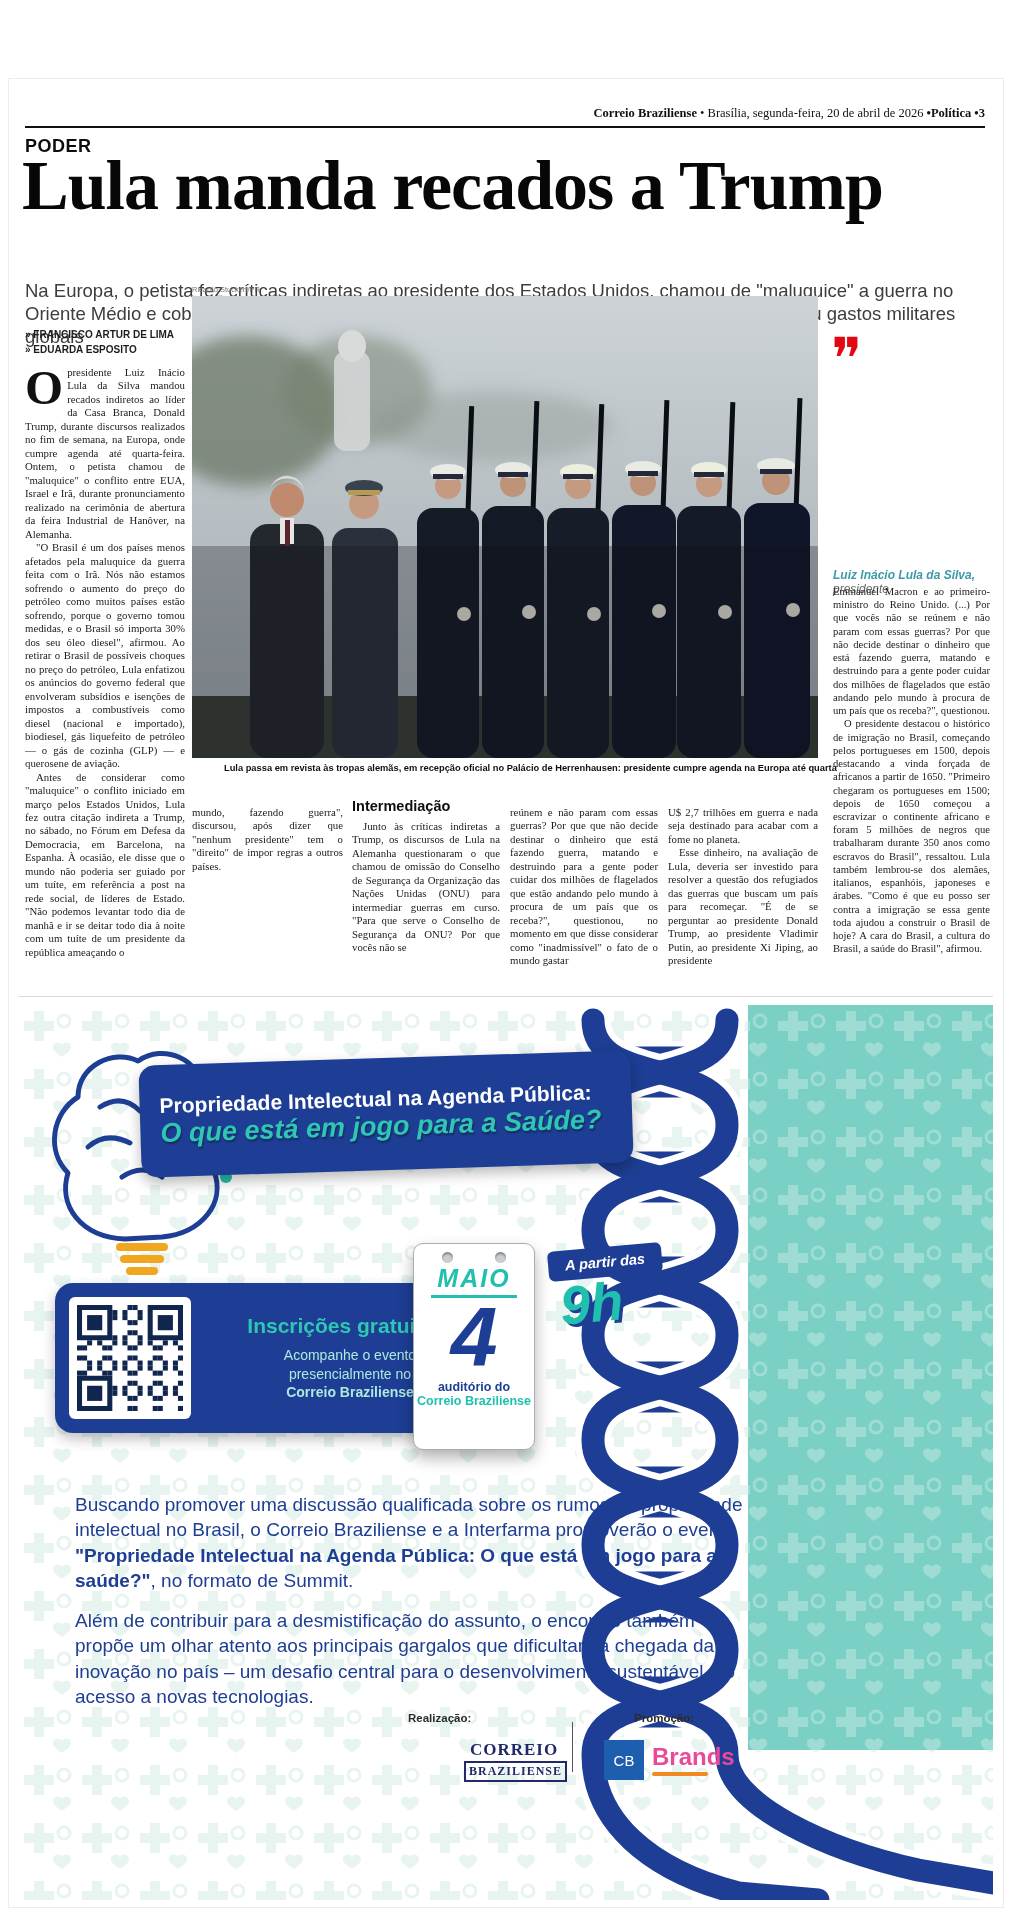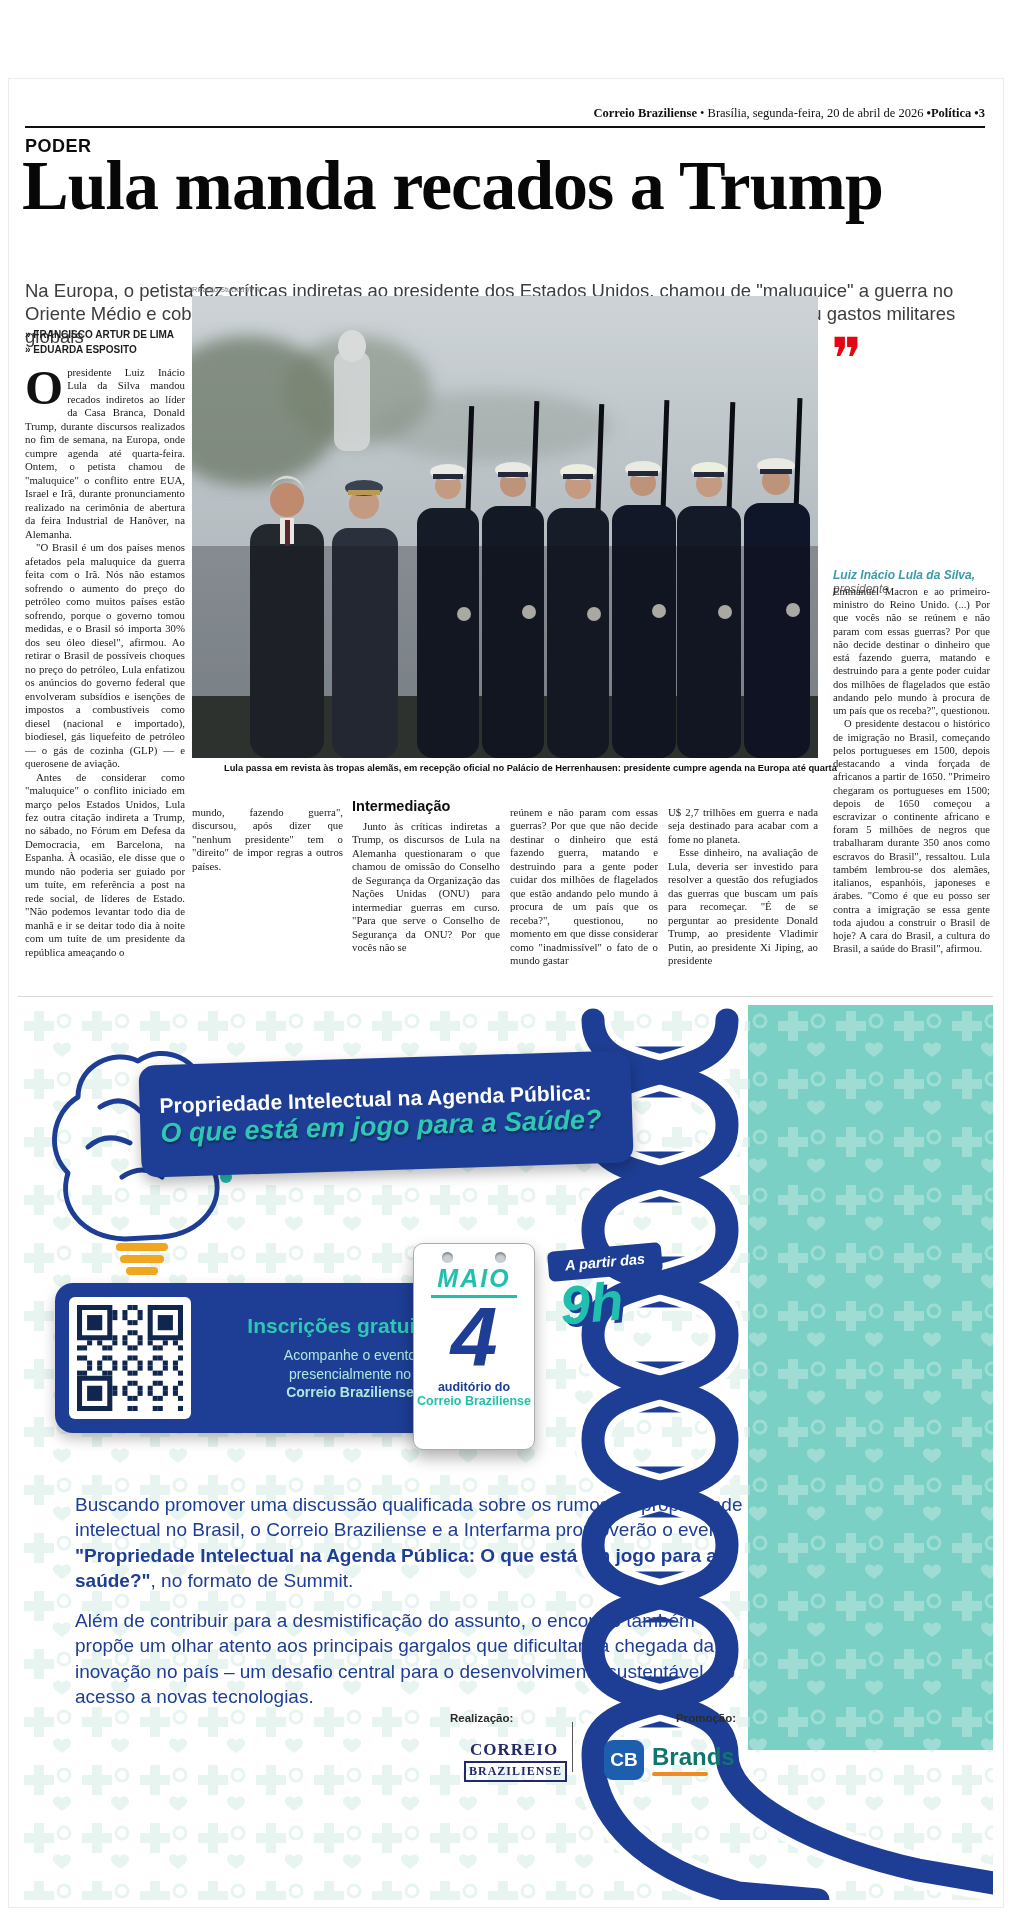--- a/index.html
+++ b/index.html
@@ -66,33 +66,33 @@
   .cal-day{font-size:84px;font-weight:bold;font-style:italic;color:#1d3e94;line-height:.95;}
   .cal-venue1{font-size:12.5px;font-weight:bold;color:#1d3e94;margin-top:2px;}
   .cal-venue2{font-size:12.5px;font-weight:bold;color:#21c0ae;}
   .timetag{left:548px;top:1247px;width:114px;height:30px;background:#1d3e94;border-radius:6px;
            transform:rotate(-5deg);color:#fff;font-size:14.5px;font-weight:bold;font-style:italic;
            display:flex;align-items:center;justify-content:center;}
   .timeval{left:560px;top:1272px;font-size:54px;font-weight:bold;font-style:italic;color:#21c0ae;
            text-shadow:3px 3px 0 #1d3e94;transform:rotate(-5deg);}
   .adp{left:75px;width:668px;font-size:19px;line-height:1.33;color:#1d3e94;}
   .adp .b{font-weight:bold;}
-  .foot-label{font-size:11.5px;font-weight:bold;color:#2b2b2b;padding-left:42px;}
+  .foot-label{font-size:11.5px;font-weight:bold;color:#2b2b2b;}
   .interfarma{left:308px;top:1740px;display:flex;align-items:center;gap:7px;}
   .interfarma .txt{font-size:27px;font-weight:bold;color:#2584a8;letter-spacing:-.5px;}
   .correio-logo{left:464px;top:1740px;width:100px;text-align:center;color:#232968;
                 font-family:"Liberation Serif","DejaVu Serif",serif;}
   .correio-logo .c1{font-size:17px;font-weight:bold;letter-spacing:1px;}
   .correio-logo .c2{font-size:12px;font-weight:bold;letter-spacing:1px;border:2px solid #232968;
                     padding:1px 3px;margin-top:1px;display:inline-block;}
   .vdivider{left:572px;top:1722px;width:1px;height:50px;background:#555;}
   .cbbrands{left:604px;top:1740px;display:flex;align-items:center;gap:8px;}
-  .cb-square{width:40px;height:40px;background:#1d5fae;border-radius:9px;color:#fff;
-             font-size:19px;font-weight:bold;display:flex;align-items:center;justify-content:center;}
-  .cb-word{font-size:24px;font-weight:bold;color:#0f766e;line-height:1;}
+  .cb-square{width:40px;height:40px;background:#1d5fae;border-radius:0;color:#fff;
+             font-size:15px;font-weight:normal;display:flex;align-items:center;justify-content:center;}
+  .cb-word{font-size:24px;font-weight:bold;color:#ec4899;line-height:1;}
   .cb-orange{width:56px;height:4px;background:#f08a24;margin-top:3px;border-radius:2px;}
 </style>
 </head>
 <body>
 
 <div class="page">
   <div class="abs frame"></div>
 
   <div class="abs topline serif">
     <span class="mast">Correio Braziliense</span><span> • Brasília, segunda-feira, 20 de abril de 2026 </span><span class="tail">•Política •3</span>

